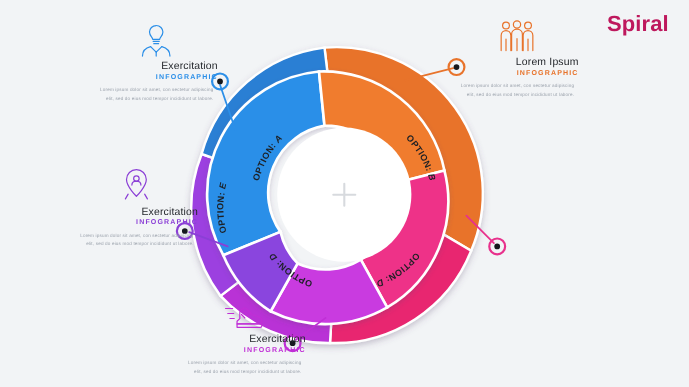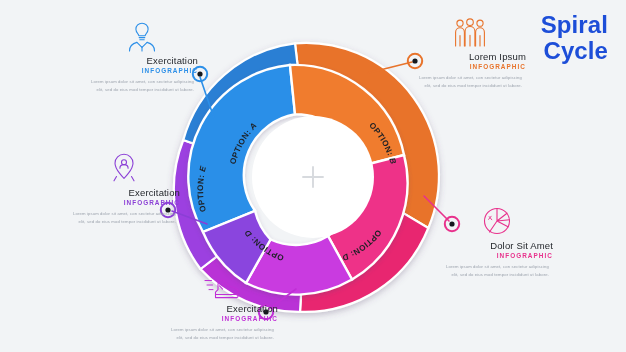--- a/index.html
+++ b/index.html
@@ -10,21 +10,21 @@
     position:relative;
   }
   #stage{position:absolute;inset:0;width:626px;height:352px;}
 
   
   #title{
     position:absolute;right:18px;top:12px;text-align:right;
     line-height:1.08;
   }
   #title .l{
-    display:block;font-size:24px;font-weight:700;color:#1d4ed8;letter-spacing:.1px;
+    display:block;font-size:20px;font-weight:700;color:#be185d;letter-spacing:.1px;
   }
 
   
   .callout{position:absolute;width:112px;text-align:right;}
   .callout .ico{height:34px;margin:0 auto 3px;display:flex;align-items:flex-end;justify-content:center;}
   .callout .ico svg{display:block;}
   .callout .hd{font-size:9.5px;font-weight:400;color:#24272c;letter-spacing:.15px;white-space:nowrap;}
   .callout .sub{font-size:6.4px;font-weight:700;letter-spacing:1.05px;margin-top:1px;}
   .callout .body{
     margin-top:4px;font-size:4.2px;line-height:1.85;color:#9aa1ab;
@@ -160,21 +160,20 @@
 
     <g>
       <line x1="172" y1="211" x2="207" y2="224" stroke="#8B3FD6" stroke-width="1.6" stroke-linecap="round"></line>
       <circle cx="168" cy="210" r="7.2" fill="none" stroke="#8B3FD6" stroke-width="2"></circle>
       <circle cx="168" cy="210" r="2.6" fill="#15181d"></circle>
     </g>
   </svg>
 
   <div id="title">
     <span class="l">Spiral</span>
-    <span class="l">Cycle</span>
   </div>
 
   <div class="callout" id="c-tl">
     <div class="ico">
       <svg width="30" height="32" viewBox="0 0 30 32" fill="none" stroke="#2C8FE8" stroke-width="1.1" stroke-linecap="round" stroke-linejoin="round">
         <path d="M15 3.2c-3.5 0-6.1 2.7-6.1 6 0 2.2 1.1 3.5 2 4.6.5.6.8 1.1.9 1.9h6.4c.1-.8.4-1.3.9-1.9.9-1.1 2-2.4 2-4.6 0-3.3-2.6-6-6.1-6z"></path>
         <path d="M12.2 17.6h5.6M12.8 19.7h4.4"></path>
         <path d="M2.5 31c0-4.6 3.4-7.6 7.4-8.6M27.5 31c0-4.6-3.4-7.6-7.4-8.6"></path>
         <path d="M9.9 22.4 15 27.4l5.1-5"></path>
         <path d="M15 27.4V31"></path>
@@ -209,32 +208,20 @@
         <circle cx="14" cy="10.3" r="2.5"></circle>
         <path d="M9.9 16.2c0-2.3 1.8-3.6 4.1-3.6s4.1 1.3 4.1 3.6"></path>
         <path d="M6.5 24.5 4 28.8M21.5 24.5 24 28.8"></path>
       </svg>
     </div>
     <div class="hd">Exercitation</div>
     <div class="sub purple">INFOGRAPHIC</div>
     <div class="body">Lorem ipsum dolor sit amet, con sectetur adipiscing elit, sed do eius mod tempor incididunt ut labore.</div>
   </div>
 
-  <div class="callout" id="c-r">
-    <div class="ico">
-      <svg width="32" height="32" viewBox="0 0 32 32" fill="none" stroke="#E8318C" stroke-width="1.1" stroke-linecap="round" stroke-linejoin="round">
-        <circle cx="16" cy="16" r="12.5"></circle>
-        <path d="M16 3.5V16l11 5.8M16 16l12.5-1.2M16 16 26 8.2M16 16 8.5 27"></path>
-        <path d="M10.2 11.2l-2.6 3.2M8.2 11.6l2.6 3.2" stroke-width="0.9"></path>
-      </svg>
-    </div>
-    <div class="hd">Dolor Sit Amet</div>
-    <div class="sub pink">INFOGRAPHIC</div>
-    <div class="body">Lorem ipsum dolor sit amet, con sectetur adipiscing elit, sed do eius mod tempor incididunt ut labore.</div>
-  </div>
 
   <div class="callout" id="c-b">
     <div class="ico">
       <svg width="36" height="28" viewBox="0 0 36 28" fill="none" stroke="#C02FD6" stroke-width="1.1" stroke-linecap="round" stroke-linejoin="round">
         <path d="M11.5 22.5h19c2.2 0 3.6-1.3 3.6-3.1 0-2-1.4-2.9-3.5-3.6l-6.4-2.1-4.3-5.1c-.6-.7-1.3-.9-2-.5l-2.6 1.6c-1 .6-1.3 1.5-1.3 2.6v5.4l-2.5 2.4v2.4z"></path>
         <path d="M11.5 22.5h22.6v1.6c0 .9-.7 1.5-1.6 1.5H11.5v-3.1z"></path>
         <path d="M18.3 11.2l3.4 3.6M21.2 9.5l3.5 3.8M15.5 13.9l3.1 3.2"></path>
         <path d="M7.5 8.5H1M8.5 13H3M9 17.6H5" stroke-width="1"></path>
       </svg>
     </div>

